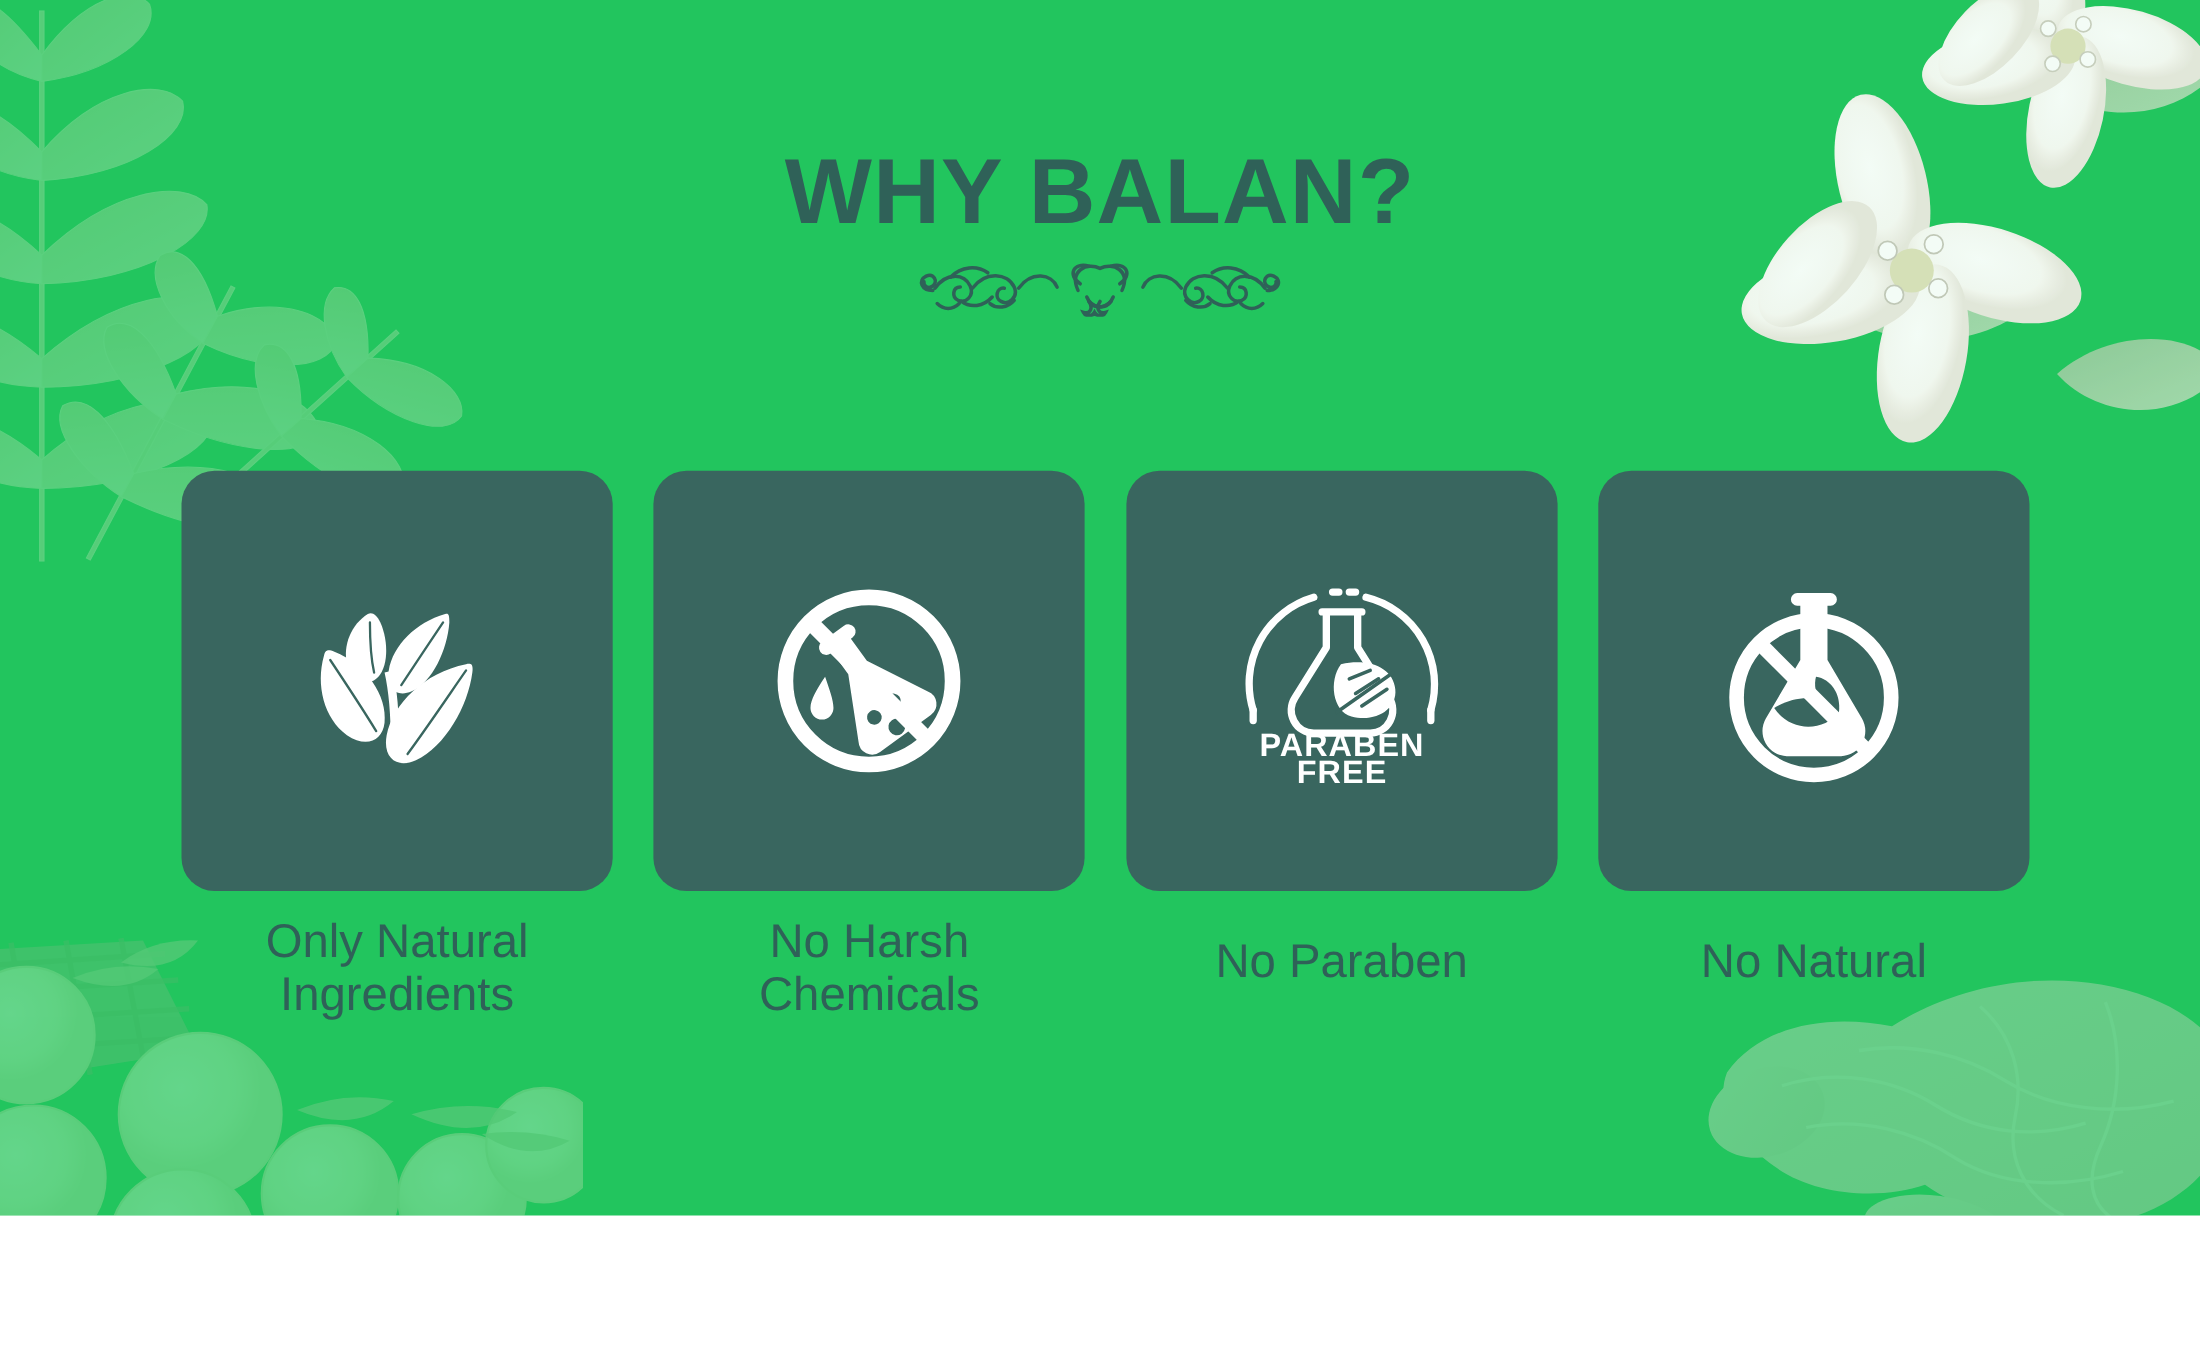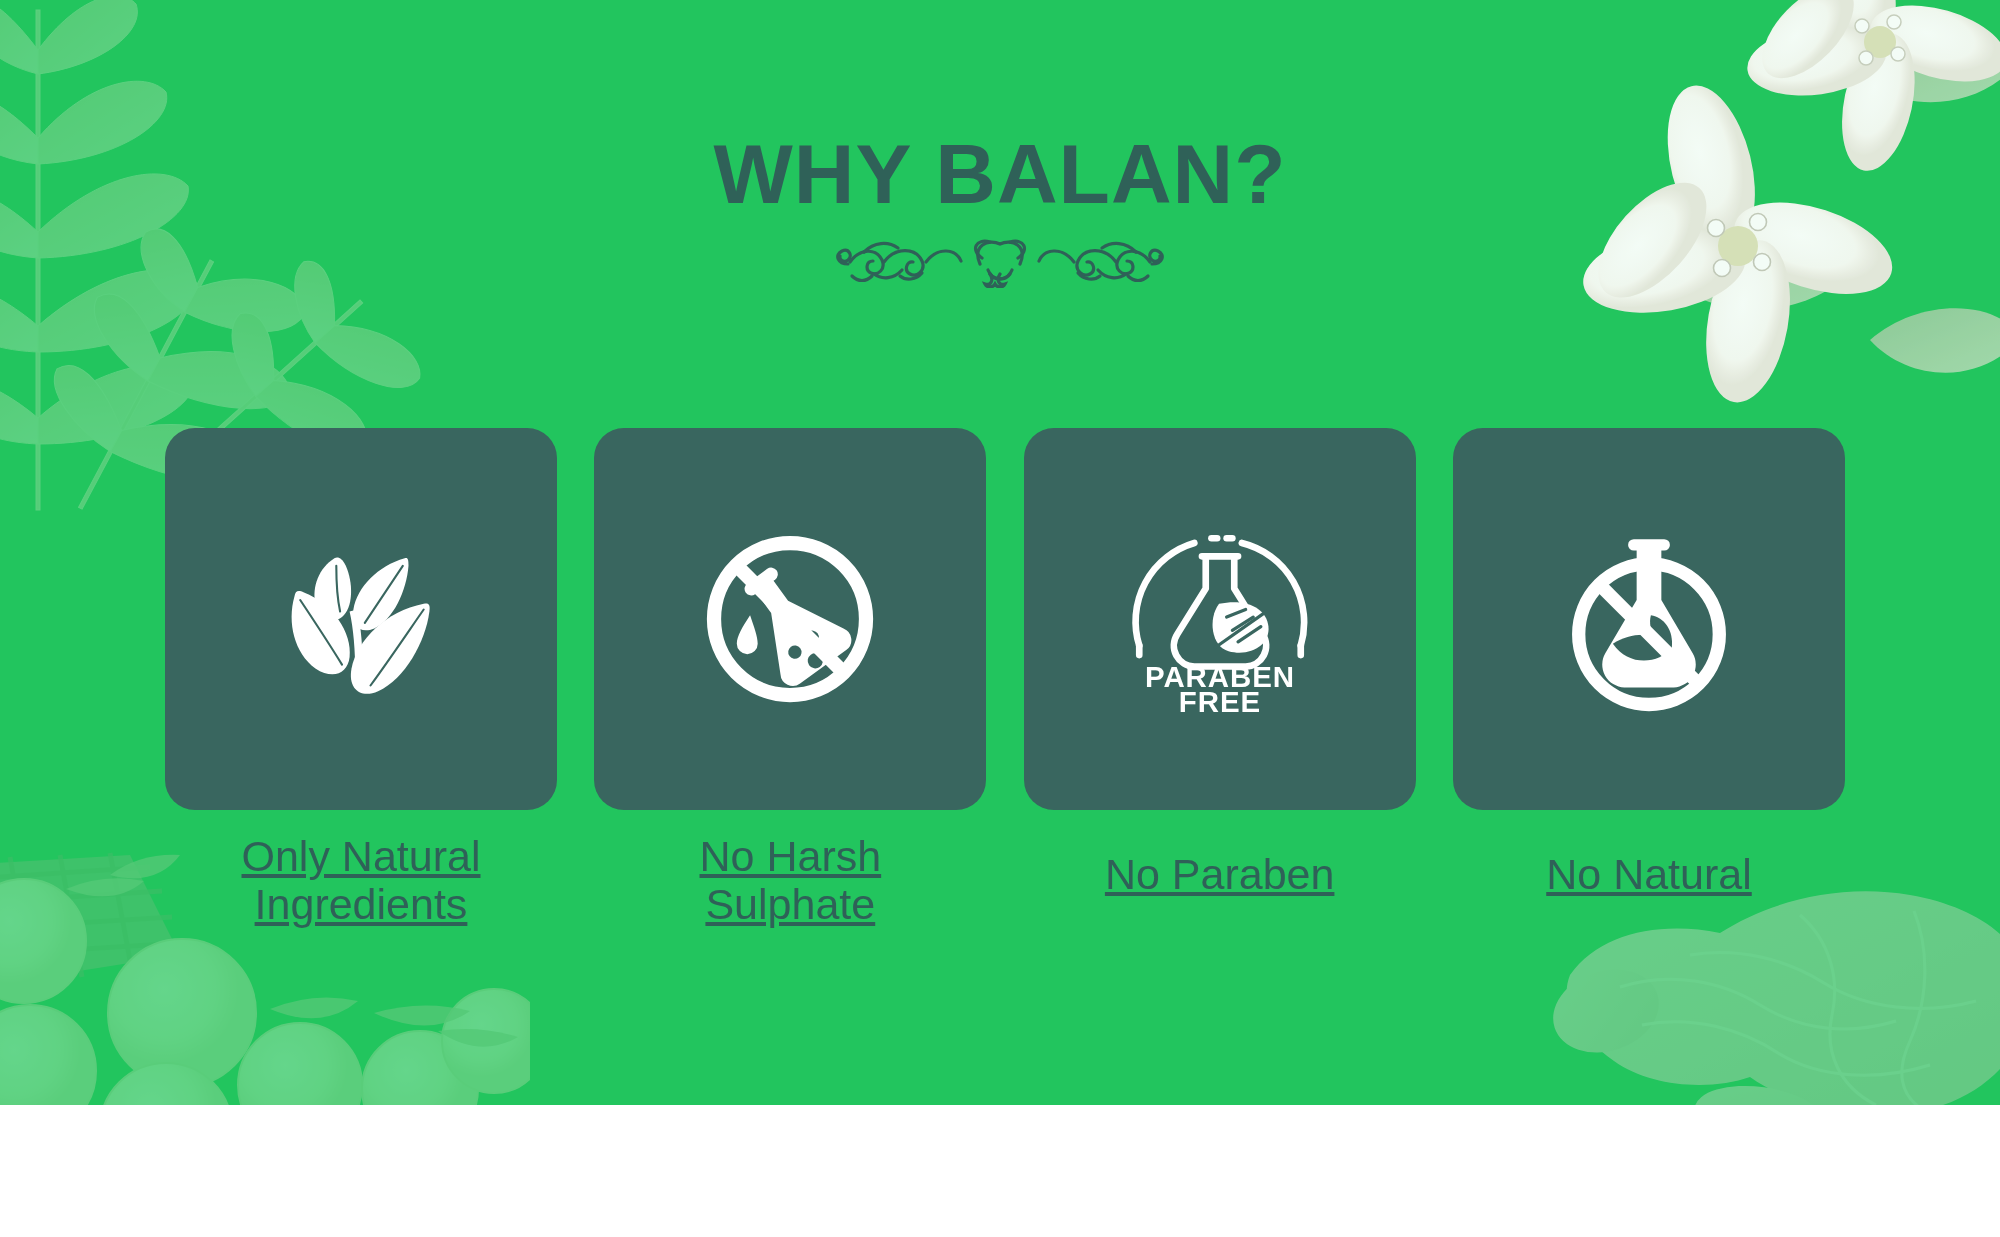--- a/index.html
+++ b/index.html
@@ -80,21 +80,20 @@
 
   .card-label {
     margin-top:22px;
     font-size:43px;
     line-height:1.12;
     color:#2f6158;
     text-align:center;
     font-family:"Liberation Sans", sans-serif;
     font-weight:normal;
     white-space:pre-line;
-    text-decoration:underline;
   }
   .card-label.single { margin-top:40px; }
 </style>
 </head>
 <body>
 
 <div class="slide">
 
   <div class="bg-deco deco-neem-tl">
     <svg viewBox="0 0 560 560" width="560" height="560">
@@ -357,21 +356,21 @@
           </g>
 
           <path d="M58 96 C50 108 44 118 44 126 a11 11 0 0 0 22 0 c0 -8 -4 -18 -8 -30 Z" fill="#ffffff"></path>
 
           <line x1="44" y1="44" x2="156" y2="156" stroke="#ffffff" stroke-width="15" stroke-linecap="butt"></line>
 
           <line x1="44" y1="44" x2="156" y2="156" stroke="#39665f" stroke-width="0"></line>
         </svg>
       </div>
       <div class="card-label">No Harsh
-Sulphate</div>
+Chemicals</div>
     </div>
 
     <div class="card-cell">
       <div class="card-tile">
         <svg class="card-icon icon-paraben" viewBox="0 0 210 200">
 
           <g fill="none" stroke="#ffffff" stroke-width="7" stroke-linecap="round">
             <path d="M20 128 A86 86 0 0 1 78 20"></path>
             <path d="M96 15 h6"></path>
             <path d="M112 15 h6"></path>

